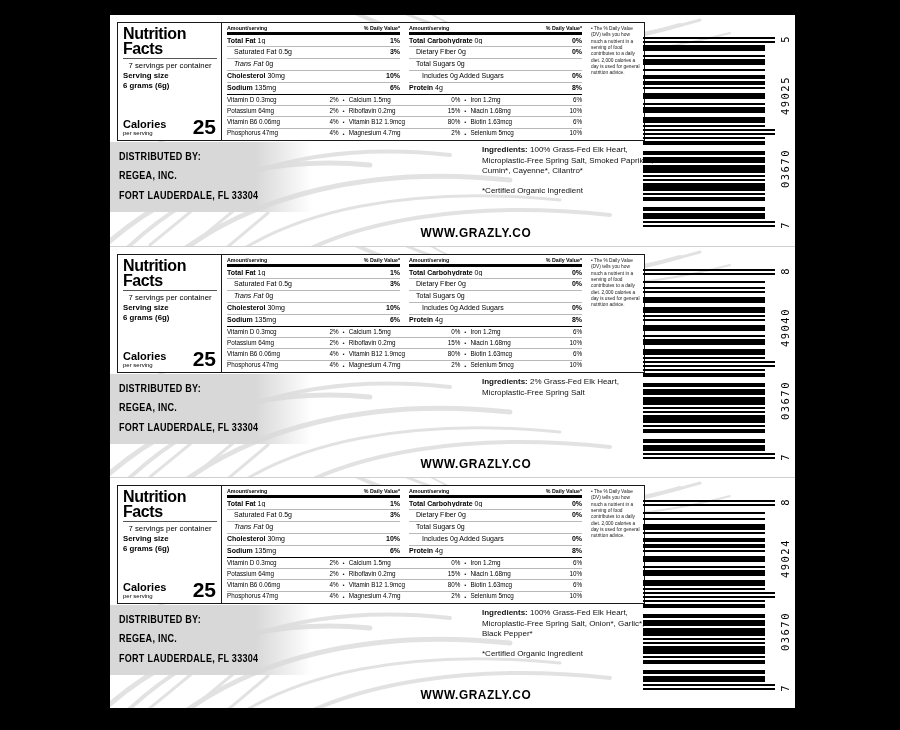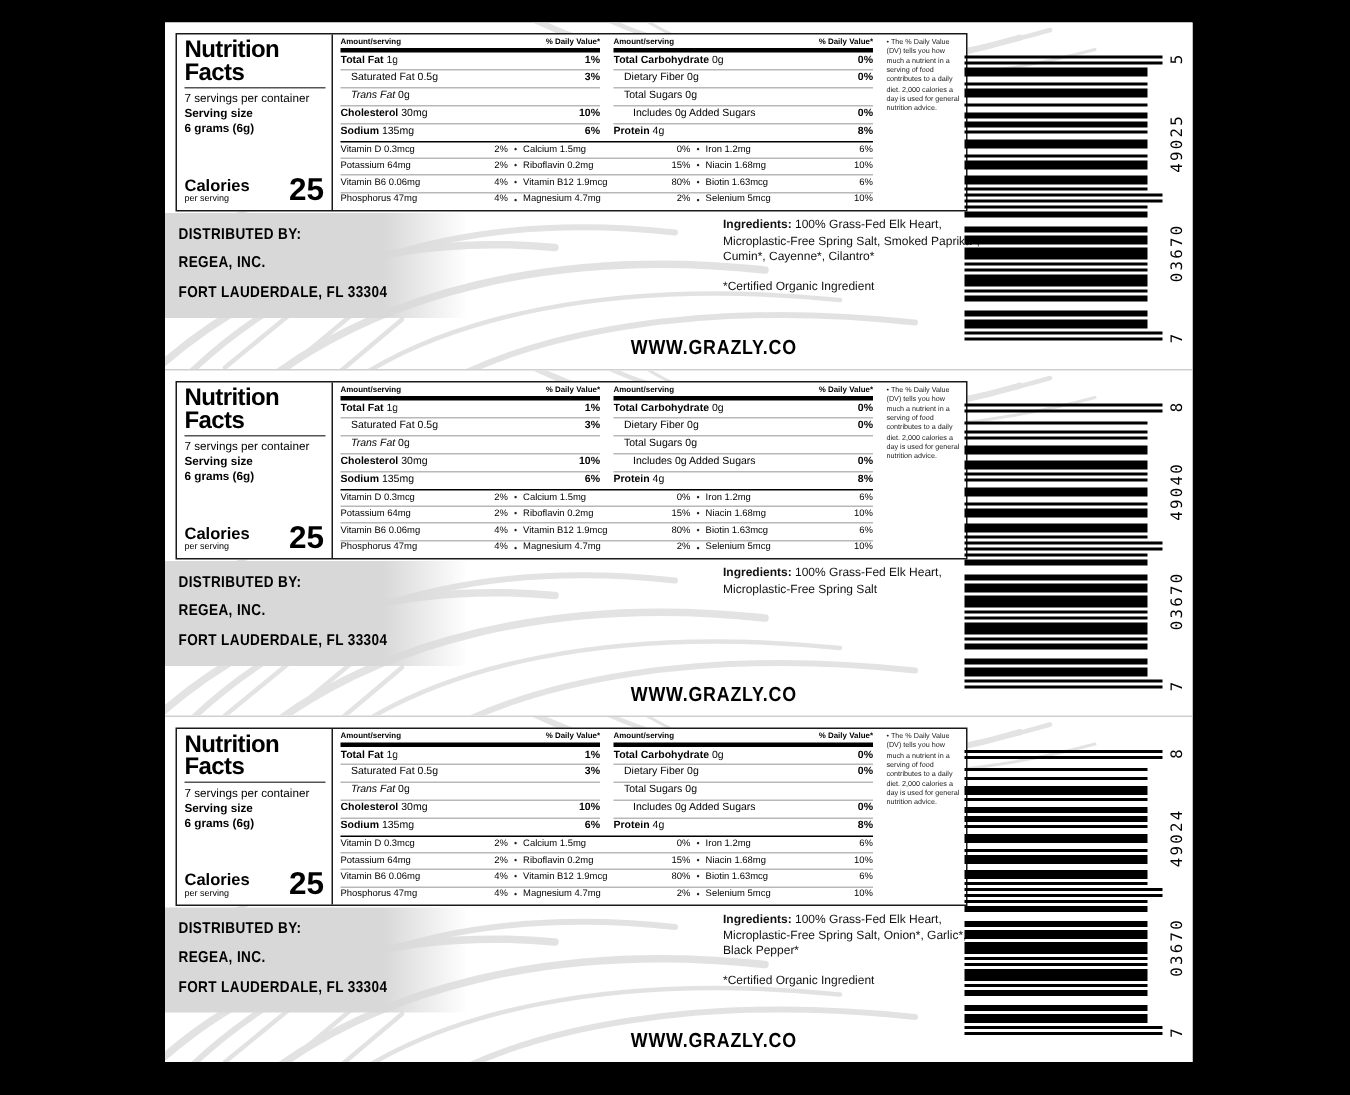--- a/index.html
+++ b/index.html
@@ -5,21 +5,21 @@
   *{box-sizing:border-box;margin:0;padding:0;}
   html,body{width:900px;height:730px;background:#000;overflow:hidden;font-family:"Liberation Sans",sans-serif;color:#000;}
   #sheet{position:absolute;left:110px;top:15px;width:685px;height:693px;background:#fff;}
   .strip{position:relative;width:685px;height:231px;background:#fff;overflow:hidden;}
   .strip+.strip{border-top:1px solid #cfcfcf;}
   .feather{position:absolute;inset:0;pointer-events:none;}
   
   .nut-box{position:absolute;left:7px;top:7px;width:528px;height:119px;background:#fff;border:1.5px solid #1a1a1a;display:flex;}
   .nut-left{flex:0 0 104px;width:104px;border-right:1px solid #1a1a1a;padding:3px 4px 3px 5px;position:relative;}
   .nut-title{font-weight:bold;font-size:16px;line-height:0.95;letter-spacing:-0.4px;border-bottom:1px solid #555;padding-bottom:2px;margin-bottom:2px;}
-  .servings{font-size:7.8px;margin-bottom:1px;}
+  .servings{font-size:7.8px;margin-bottom:1px;text-align:center;}
   .ssize{font-size:7.8px;font-weight:bold;line-height:1.25;}
   .cal-row{position:absolute;left:5px;right:5px;bottom:4px;display:flex;justify-content:space-between;align-items:flex-end;}
   .cal-label{font-size:11px;font-weight:bold;line-height:1;}
   .cal-sub{font-size:6px;}
   .cal-val{font-size:21px;font-weight:bold;line-height:0.85;}
   .nut-main{flex:1 1 auto;min-width:0;padding:2px 5px 1px 5px;display:flex;flex-direction:column;}
   .cols{display:flex;gap:9px;}
   .col{flex:1;min-width:0;}
   .col-hdr{display:flex;justify-content:space-between;align-items:flex-end;font-size:5.3px;font-weight:bold;padding-bottom:1px;border-bottom:3px solid #000;}
   .nrow{display:flex;justify-content:space-between;font-size:7px;line-height:1.1;padding:1.6px 0;}
@@ -478,21 +478,21 @@
       <div class="nut-foot">• The % Daily Value (DV) tells you how much a nutrient in a serving of food contributes to a daily diet. 2,000 calories a day is used for general nutrition advice.</div>
     </div>
 
     <div class="dist">
       <div class="dist-line">DISTRIBUTED BY:</div>
       <div class="dist-line">REGEA, INC.</div>
       <div class="dist-line">FORT LAUDERDALE, FL 33304</div>
     </div>
 
     <div class="ingr">
-      <div><b>Ingredients:</b> <span>100% Grass-Fed Elk Heart, Microplastic-Free Spring Salt</span></div>
+      <div><b>Ingredients:</b> <span>2% Grass-Fed Elk Heart, Microplastic-Free Spring Salt</span></div>
       <div class="organic"></div>
     </div>
 
     <div class="site"><span>WWW.GRAZLY.CO</span></div>
 
     <div class="barcode">
       <div class="bars">
           <div class="bar guard" style="height: 2px;"></div>
           <div class="gap" style="height: 2px;"></div>
           <div class="bar guard" style="height: 2px;"></div>

